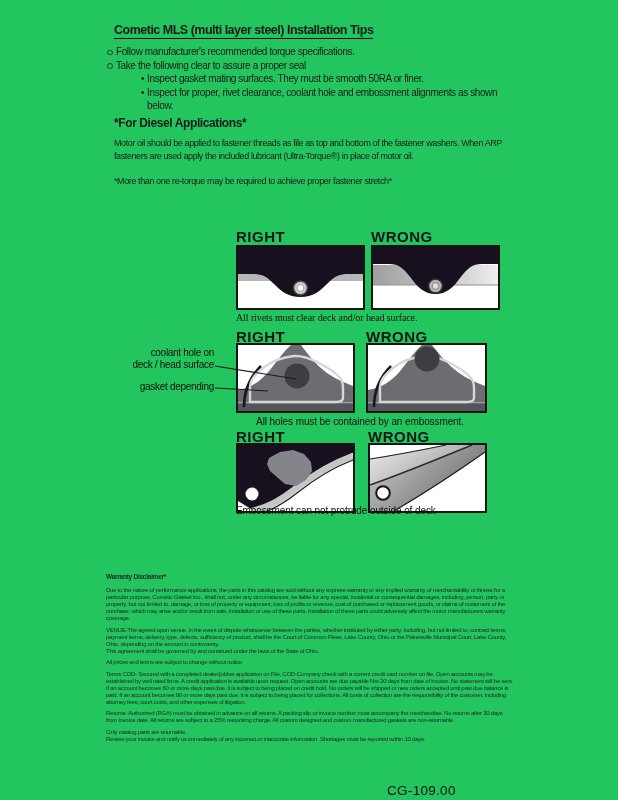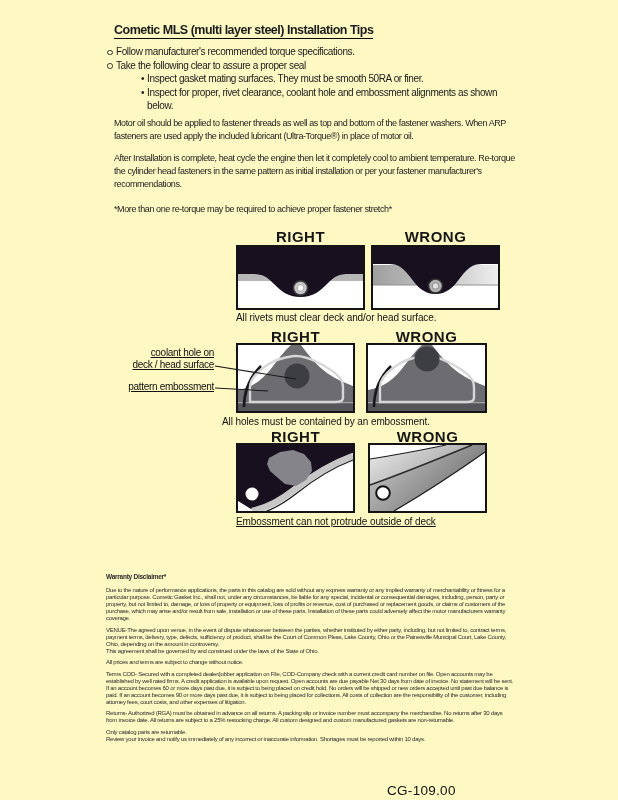--- a/index.html
+++ b/index.html
@@ -1,43 +1,43 @@
 <!DOCTYPE html>
 <html><head>
 <meta charset="utf-8">
 <style>
   html,body{margin:0;padding:0;}
   body{width:618px;height:800px;background:#fff;font-family:"Liberation Sans",sans-serif;color:#1b1b1b;-webkit-font-smoothing:antialiased;}
-  .page{position:relative;width:618px;height:800px;background:#fef9c3;overflow:hidden;}
+  .page{position:relative;width:618px;height:800px;background:#22c55e;overflow:hidden;}
 
   
   .title{position:absolute;left:114px;top:23px;font-size:12.5px;font-weight:bold;letter-spacing:-0.5px;border-bottom:1.6px solid #000;padding-bottom:1px;}
 
   
   .tips{position:absolute;left:107px;top:45px;width:408px;font-size:10px;letter-spacing:-0.4px;line-height:13.5px;}
   .bullet{display:flex;}
   .bullet .ring{width:3.5px;height:3.5px;border:1px solid #333;border-radius:50%;margin:4.5px 3.5px 0 0;flex:0 0 auto;}
   .subtips{margin-left:34px;}
   .sub-bullet{display:flex;}
   .sub-bullet::before{content:"\2022";margin-right:3px;}
 
   
   .diesel{position:absolute;left:114px;top:117px;width:402px;font-size:9px;letter-spacing:-0.4px;line-height:13px;}
   .diesel h3{margin:0 0 7px 0;font-size:12px;letter-spacing:-0.4px;}
   .diesel p{margin:0 0 9px 0;}
   .diesel p.note{margin-top:12px;}
 
   
-  .dlabel{position:absolute;font-size:15px;font-weight:600;letter-spacing:0.5px;color:#161616;text-align:center;}
+  .dlabel{position:absolute;font-size:15px;font-weight:600;letter-spacing:0.5px;color:#161616;}
   .caption{position:absolute;font-size:10px;letter-spacing:-0.1px;color:#111;line-height:12.5px;}
   .panel{position:absolute;}
   .panel svg{display:block;}
 
   
-  .anno{position:absolute;font-size:10px;letter-spacing:-0.3px;color:#111;text-align:right;line-height:11.5px;text-decoration:underline;}
+  .anno{position:absolute;font-size:10px;letter-spacing:-0.3px;color:#111;text-align:right;line-height:11.5px;}
   .leaders{position:absolute;left:0;top:0;pointer-events:none;}
 
   
   .legal{position:absolute;left:106px;top:573px;width:408px;font-size:6px;letter-spacing:-0.25px;line-height:7.1px;color:#2a2a2a;}
   .legal .lheading{font-weight:bold;font-size:6.5px;margin-bottom:7px;}
   .legal .lpara{margin-bottom:4.2px;}
 
   .doccode{position:absolute;left:387px;top:783px;font-size:13.5px;letter-spacing:0.3px;color:#111;}
 </style>
 </head>
@@ -60,22 +60,22 @@
       <div class="sub-bullet">
         <span>Inspect gasket mating surfaces.  They must be smooth 50RA or finer.</span>
       </div>
       <div class="sub-bullet">
         <span>Inspect for proper, rivet clearance, coolant hole and embossment alignments as shown below.</span>
       </div>
     </div>
   </div>
 
   <div class="diesel">
-    <p>Motor oil should be applied to fastener threads as well as top and bottom of the fastener washers. When ARP fasteners are used apply the included lubricant (Ultra-Torque®) in place of motor oil.</p>
-    <p>After Installation is complete, heat cycle the engine then let it completely cool to ambient temperature. Re-torque the cylinder head fasteners in the same pattern as initial installation or per your fastener manufacturer's recommendations.</p>
+    <h3>*For Diesel Applications*</h3>
+    <p>Motor oil should be applied to fastener threads as file as top and bottom of the fastener washers. When ARP fasteners are used apply the included lubricant (Ultra-Torque®) in place of motor oil.</p>
     <p class="note">*More than one re-torque may be required to achieve proper fastener stretch*</p>
   </div>
 
   <div class="dlabel" style="left:236px;top:228px;width:129px;">RIGHT</div>
   <div class="dlabel" style="left:371px;top:228px;width:129px;">WRONG</div>
 
   <div class="panel" style="left:236px;top:245px;">
     <svg width="129" height="65" viewBox="0 0 129 65">
       <rect x="0" y="0" width="129" height="65" fill="#fff"></rect>
       <rect x="2" y="29" width="125" height="7" fill="#b6b6b6"></rect>
@@ -98,31 +98,31 @@
       <rect x="0" y="0" width="129" height="65" fill="#fff"></rect>
       <rect x="2" y="20" width="125" height="20" fill="url(#g1)"></rect>
       <rect x="2" y="40" width="125" height="23" fill="#fff"></rect>
       <line x1="2" y1="40" x2="127" y2="40" stroke="#8f8f8f" stroke-width="1"></line>
       <path d="M2,2 H127 V19 H111 C101,19 97,23 89,33 C82,43 75,49 64.5,49 C54,49 47,43 40,33 C32,23 28,19 18,19 H2 Z" fill="#18101f"></path>
       <circle cx="64.5" cy="41" r="7" fill="#b3b3b3" stroke="#2e2e2e" stroke-width="1.6"></circle>
       <circle cx="64.5" cy="41" r="3.3" fill="#e0e0e0" stroke="#777" stroke-width="0.8"></circle>
       <rect x="1" y="1" width="127" height="63" fill="none" stroke="#141414" stroke-width="2"></rect>
     </svg>
   </div>
-  <div class="caption" style="left:236px;top:312px;width:260px;">All rivets must clear deck and/or head surface.</div>
+  <div class="caption" style="left:236px;top:312px;width:260px;font-family:Liberation Serif, serif;">All rivets must clear deck and/or head surface.</div>
 
   <div class="dlabel" style="left:236px;top:328px;width:119px;">RIGHT</div>
   <div class="dlabel" style="left:366px;top:328px;width:121px;">WRONG</div>
 
   <div class="anno" style="left:118px;top:347px;width:96px;">
     <div>coolant hole on</div>
     <div>deck / head surface</div>
   </div>
   <div class="anno" style="left:118px;top:381px;width:96px;">
-    <div>pattern embossment</div>
+    <div>gasket depending</div>
   </div>
 
   <div class="panel" style="left:236px;top:343px;">
     <svg width="119" height="70" viewBox="0 0 119 70">
       <rect x="0" y="0" width="119" height="70" fill="#fff"></rect>
       <path d="M2,68 V47 C15,45 25,38 34,27 C42,17 48,8 55,2 L65,2 C71,10 80,22 91,30 C100,36 109,40 117,43 V68 Z" fill="#6c6c71"></path>
       <rect x="2" y="60" width="115" height="8" fill="#55555a"></rect>
       <rect x="2" y="59" width="115" height="1.3" fill="#a0a0a3"></rect>
       <path d="M8,64 C8,50 13,35 25,23" stroke="#17171d" stroke-width="2.6" fill="none"></path>
       <path d="M14,59 V44 C14,37 19,31 27,25 C36,18 48,14 58,13 C66,12.5 73,15 81,19 C91,24 100,30 104,35 C106.5,38 107,41 107,45 V55 C107,58 104,59 100,59 Z" stroke="#d7d7d7" stroke-width="2.4" fill="none"></path>
@@ -135,21 +135,21 @@
       <rect x="0" y="0" width="121" height="70" fill="#fff"></rect>
       <path d="M2,68 V47 C15,45 26,38 35,27 C43,17 49,8 56,2 L66,2 C72,10 82,22 93,30 C102,36 111,40 119,43 V68 Z" fill="#6c6c71"></path>
       <rect x="2" y="60" width="117" height="8" fill="#55555a"></rect>
       <rect x="2" y="59" width="117" height="1.3" fill="#a0a0a3"></rect>
       <path d="M8,64 C8,50 13,35 25,23" stroke="#17171d" stroke-width="2.6" fill="none"></path>
       <path d="M14,59 V44 C14,37 19,31 27,25 C36,18 48,14 58,13 C66,12.5 74,15 82,19 C92,24 101,30 105,35 C107.5,38 108,41 108,45 V55 C108,58 105,59 101,59 Z" stroke="#d7d7d7" stroke-width="2.4" fill="none"></path>
       <circle cx="61" cy="16" r="12.5" fill="#3d3e44"></circle>
       <rect x="1" y="1" width="119" height="68" fill="none" stroke="#141414" stroke-width="2"></rect>
     </svg>
   </div>
-  <div class="caption" style="left:222px;top:416px;width:260px;">All holes must be contained by an embossment.</div>
+  <div class="caption" style="left:230px;top:416px;width:260px;text-align:center;">All holes must be contained by an embossment.</div>
 
   <div class="dlabel" style="left:236px;top:428px;width:119px;">RIGHT</div>
   <div class="dlabel" style="left:368px;top:428px;width:119px;">WRONG</div>
 
   <div class="panel" style="left:236px;top:443px;">
     <svg width="119" height="70" viewBox="0 0 119 70">
       <rect x="0" y="0" width="119" height="70" fill="#fff"></rect>
       <path d="M2,2 H117 V10 C95,18 75,30 57,44 C42,56 28,63 15,66 L2,58 Z" fill="#18101f"></path>
       <path d="M117,13 C95,21 76,33 58.5,46.5 C44,58 30,65 16,68" stroke="#c6c6c6" stroke-width="6.5" fill="none"></path>
       <path d="M117,17 C96,25 78,36.5 61,50 C47,61 34,68 22,71" stroke="#1c1c1c" stroke-width="1.3" fill="none"></path>
@@ -173,21 +173,21 @@
       <rect x="0" y="0" width="119" height="70" fill="#fff"></rect>
       <path d="M2,16 C28,12 54,7 78,2 L104,2 C70,16 36,30 2,42 Z" fill="url(#g2)"></path>
       <path d="M2,42 C36,30 70,16 104,2 L117,2 L117,9 C86,31 55,51 26,68 L2,68 Z" fill="url(#g3)"></path>
       <path d="M2,16 C28,12 54,7 78,2" stroke="#1c1c1c" stroke-width="1.2" fill="none"></path>
       <path d="M2,42 C36,30 70,16 104,2" stroke="#2a2a2a" stroke-width="1.4" fill="none"></path>
       <path d="M117,9 C86,31 55,51 26,68" stroke="#1c1c1c" stroke-width="1.2" fill="none"></path>
       <circle cx="15" cy="50" r="6.8" fill="#fff" stroke="#141414" stroke-width="2"></circle>
       <rect x="1" y="1" width="117" height="68" fill="none" stroke="#141414" stroke-width="2"></rect>
     </svg>
   </div>
-  <div class="caption" style="left:236px;top:516px;width:240px;text-decoration:underline;">
+  <div class="caption" style="left:236px;top:505px;width:240px;">
     <div>Embossment can not protrude outside of deck</div>
   </div>
 
   <svg class="leaders" width="618" height="800" viewBox="0 0 618 800">
     <line x1="215" y1="366" x2="296" y2="379" stroke="#1a1a1a" stroke-width="1.1"></line>
     <line x1="215" y1="388" x2="268" y2="391" stroke="#1a1a1a" stroke-width="1.1"></line>
   </svg>
 
   <div class="legal">
     <div class="lheading">Warranty Disclaimer*</div>

